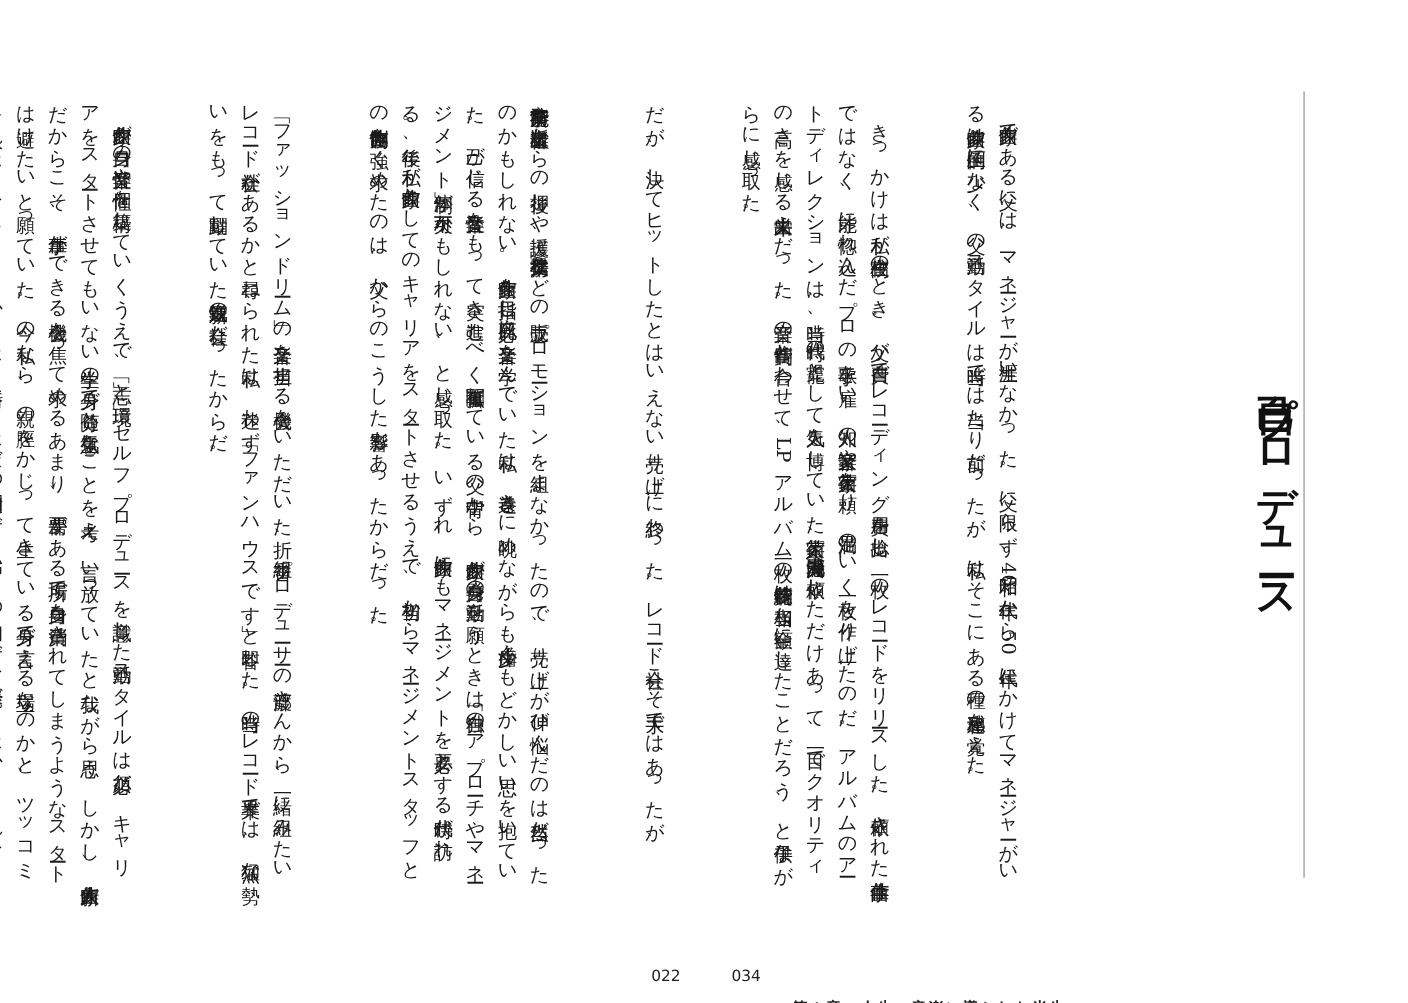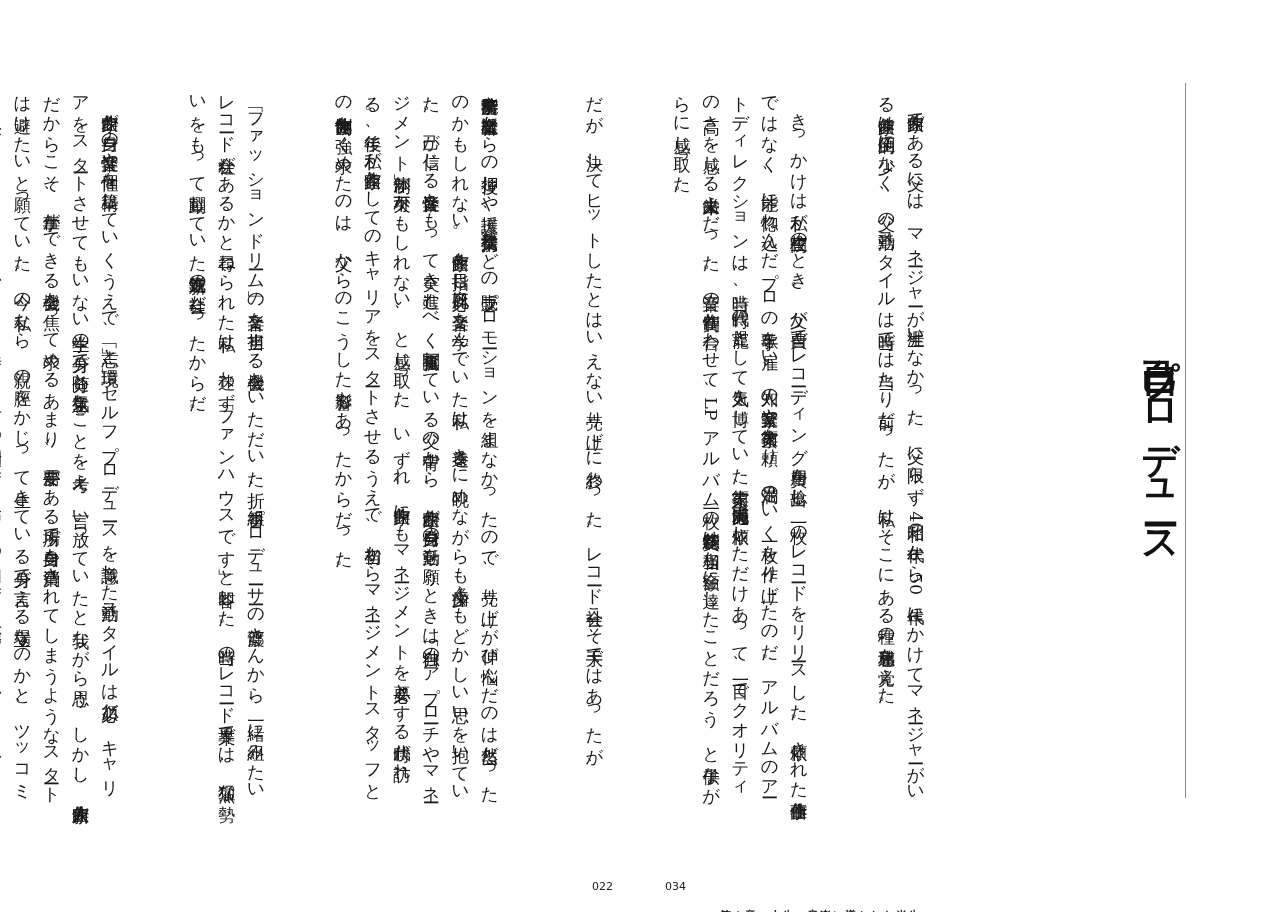--- a/index.html
+++ b/index.html
@@ -19,21 +19,21 @@
   .title {
     position:absolute; left:1135px; top:330px;
     writing-mode: vertical-rl; -webkit-writing-mode: vertical-rl;
     font-family: "DejaVu Sans", "Liberation Sans", sans-serif;
     font-weight:bold; font-size:37px; letter-spacing:1px; color:#111;
   }
   .title-rule {
     position:absolute; left:1185px; top:83px; width:1px; height:715px; background:#8a8a8a;
   }
   .footer { position:absolute; top:880px; font-family:"DejaVu Sans","Liberation Sans",sans-serif;
-            font-size:11px; color:#222; }
+            font-size:14px; color:#222; }
   #folio-left { left:592px; }
   #folio-right { left:665px; }
   #running-head { left:720px; font-weight:bold; letter-spacing:1.5px;margin-top:28px; }
 </style>
 </head>
 <body>
 
 <div class="title-rule"></div>
 <div class="title">自己プロデュース</div>
 

